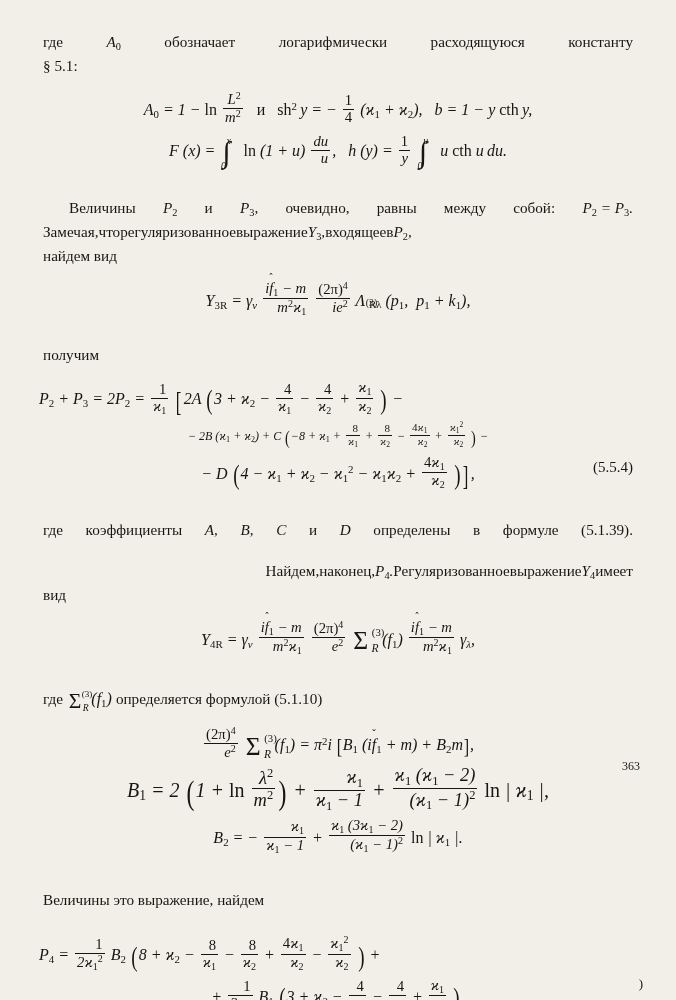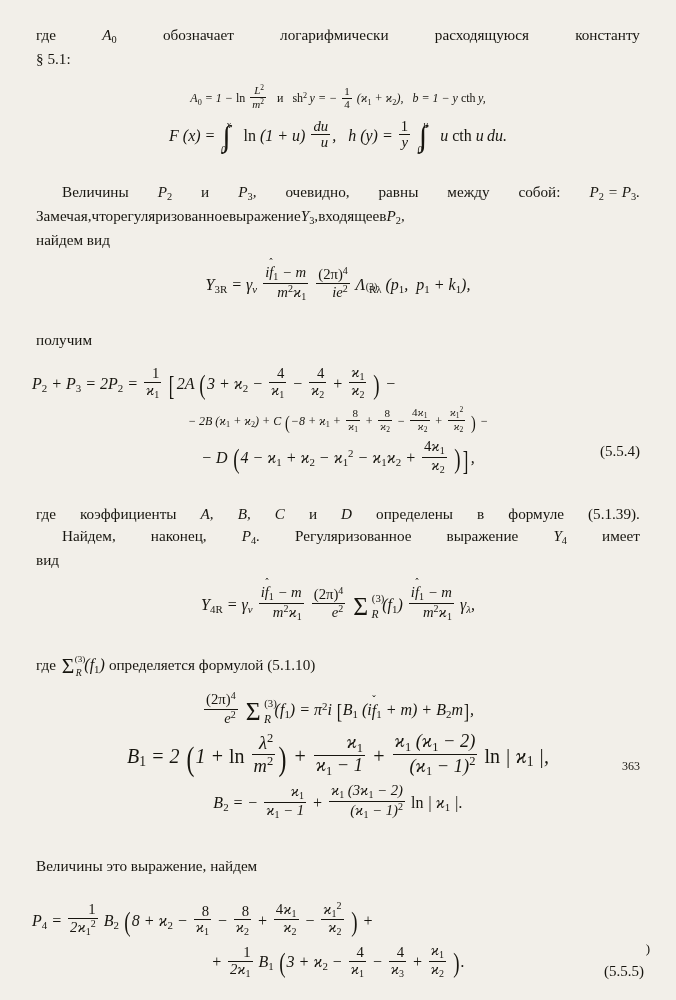--- a/index.html
+++ b/index.html
@@ -12,21 +12,21 @@
     background: #f2efe9;
     font-family: "Liberation Serif", serif;
     color: #17150f;
     position: relative;
     overflow: hidden;
   }
   .page {
     position: relative;
     width: 676px;
     height: 792px;
-    padding: 0;
+    padding: 7px;
     box-sizing: border-box;
   }
   .para {
     margin: 0 36px 0 36px;
     font-size: 15.2px;
     line-height: 1.45;
     text-align: justify;
   }
   .eq-block {
     margin: 0 36px;
@@ -196,21 +196,21 @@
       <span class="up">константу</span>
     </div>
     <div>
       <span class="up">§</span> <span class="up">5.1:</span>
     </div>
   </div>
 
   <div class="sp-md"></div>
 
   <div class="eq-block">
-    <div class="eq-line math" style="font-size:12px;">
+    <div class="eq-line math" style="font-size:16px;">
       A<span class="sub up">0</span> = 1 − <span class="up">ln</span>&nbsp;<span class="frac"><span class="num">L<span class="sup">2</span></span><span class="den">m<span class="sup">2</span></span></span>
       &nbsp;&nbsp;<span class="up">и</span>&nbsp;&nbsp;
       <span class="up">sh</span><span class="sup">2</span> y = − <span class="frac"><span class="num"><span class="up">1</span></span><span class="den"><span class="up">4</span></span></span> (ϰ<span class="sub up">1</span> + ϰ<span class="sub up">2</span>),&nbsp;&nbsp;
       b = 1 − y <span class="up">cth</span> y,
     </div>
   </div>
 
   <div class="sp-sm"></div>
 
   <div class="eq-block">
@@ -310,21 +310,21 @@
       <span class="math">A,</span>
       <span class="math">B,</span>
       <span class="math">C</span>
       <span class="up">и</span>
       <span class="math">D</span>
       <span class="up">определены</span>
       <span class="up">в</span>
       <span class="up">формуле</span>
       <span class="up">(5.1.39).</span>
     </div>
-    <div style="display:flex; justify-content:space-between; white-space:nowrap; padding-left:26px;">
+    <div style="display:flex; justify-content:flex-end; white-space:nowrap; padding-left:26px;margin-top:19px;">
       <span class="up">Найдем,</span>
       <span class="up">наконец,</span>
       <span class="math">P<span class="sub up">4</span>.</span>
       <span class="up">Регуляризованное</span>
       <span class="up">выражение</span>
       <span class="math">Y<span class="sub up">4</span></span>
       <span class="up">имеет</span>
     </div>
     <div><span class="up">вид</span></div>
   </div>

